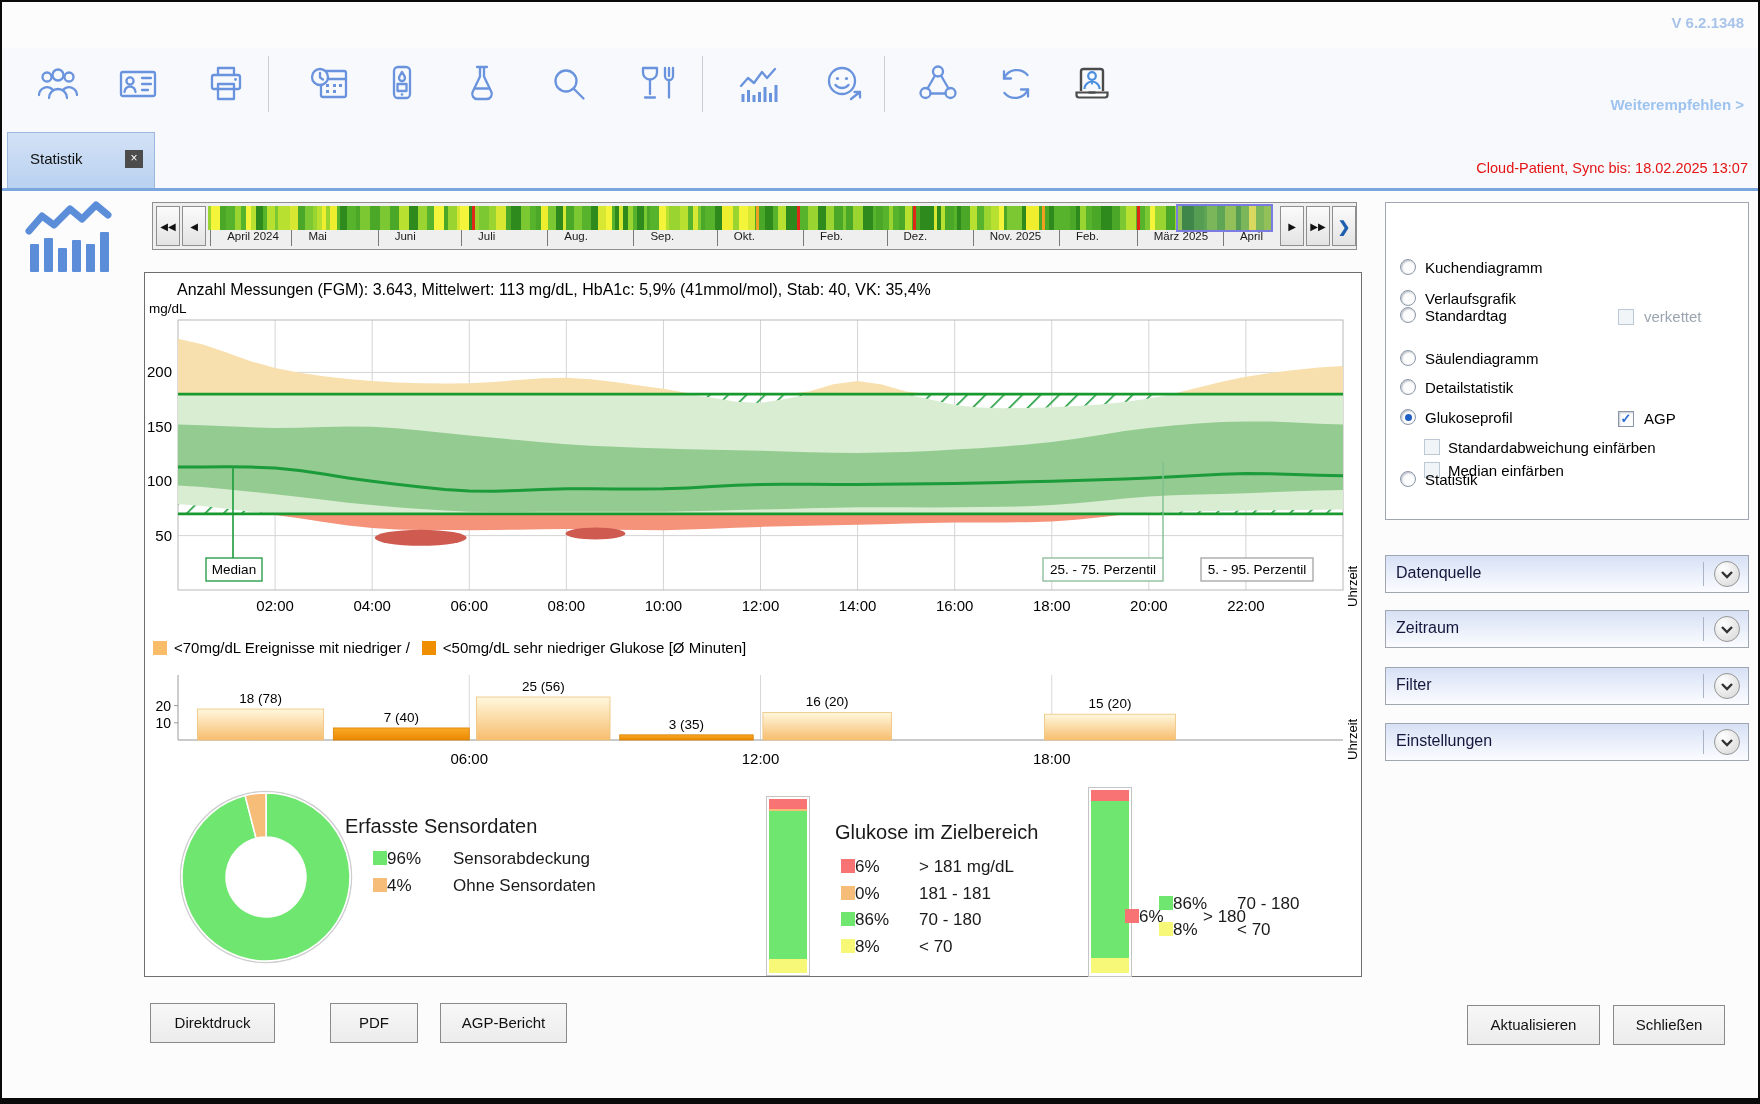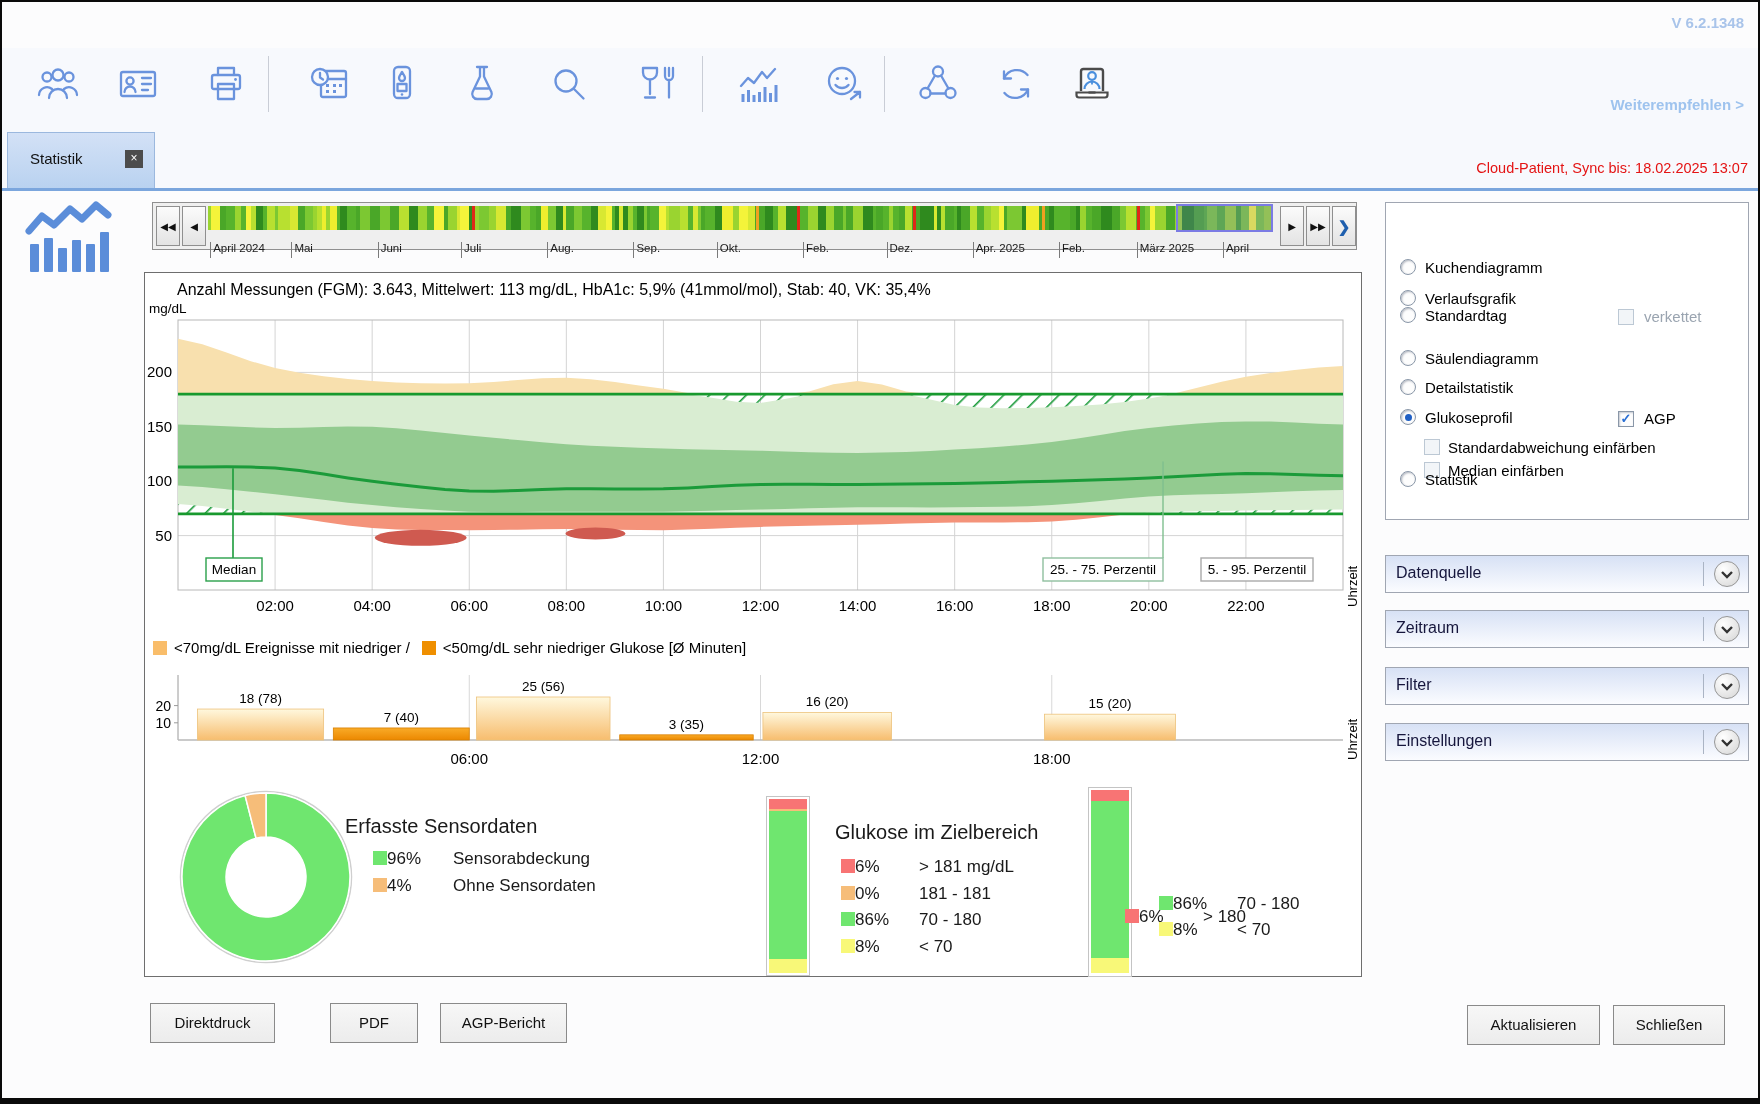--- a/index.html
+++ b/index.html
@@ -26,21 +26,21 @@
   #tab-close{right:11px;top:17px;width:18px;height:18px;background:#4c4c4c;color:#fff;font-size:12px;
        line-height:17px;text-align:center;cursor:pointer;}
   #syncinfo{right:10px;top:36px;font-size:14.5px;color:#e41414;}
   #tabline{left:0;top:186px;width:100%;height:3px;background:#7ba6dd;}
   
   #timeline{left:150px;top:200px;width:1205px;height:48px;border:1px solid #8f8f8f;background:#efefef;box-sizing:border-box;}
   .tl-btn{position:absolute;top:3px;width:24px;height:40px;background:linear-gradient(#fbfbfb,#e3e3e3);
      border:1px solid #8f8f8f;box-sizing:border-box;text-align:center;line-height:40px;font-size:10px;color:#111;cursor:pointer;}
   #tl-strip{position:absolute;left:55px;top:3px;width:1065px;height:24px;display:flex;overflow:hidden;cursor:pointer;}
   #tl-months{position:absolute;left:55px;top:27px;width:1065px;height:17px;}
-  .tl-month{position:absolute;top:12px;height:16px;border-left:1px solid #7a7a7a;padding-left:2px;
+  .tl-month{position:absolute;top:0;height:16px;border-left:1px solid #7a7a7a;padding-left:16px;
      font-size:11.5px;color:#1a1a1a;white-space:nowrap;}
   #tl-select{position:absolute;top:1px;height:28px;border:2px solid #7b7be4;background:rgba(125,125,230,.22);box-sizing:border-box;cursor:grab;}
   
   #sideicon{left:22px;top:196px;}
   
   #mainbox{left:142px;top:270px;width:1218px;height:705px;border:1.5px solid #6e6e6e;background:#fff;box-sizing:border-box;}
   #agp-title{left:32px;top:8px;font-size:16px;color:#000;}
   #agp-yunit{left:4px;top:28px;font-size:13.5px;color:#000;}
   .legend-row{position:absolute;left:8px;top:366px;height:20px;font-size:15px;color:#000;}
   .leg-sq{display:inline-block;width:14px;height:14px;vertical-align:-2px;margin-right:7px;}
@@ -369,21 +369,21 @@
     <div id="tl-months">
         <div class="tl-month" style="left: 2.13px;">April 2024</div>
         <div class="tl-month" style="left: 83.3895px;">Mai</div>
         <div class="tl-month" style="left: 169.654px;">Juni</div>
         <div class="tl-month" style="left: 253.044px;">Juli</div>
         <div class="tl-month" style="left: 339.309px;">Aug.</div>
         <div class="tl-month" style="left: 425.467px;">Sep.</div>
         <div class="tl-month" style="left: 508.857px;">Okt.</div>
         <div class="tl-month" style="left: 595.015px;">Feb.</div>
         <div class="tl-month" style="left: 678.511px;">Dez.</div>
-        <div class="tl-month" style="left: 764.67px;">Apr. 2025</div>
+        <div class="tl-month" style="left: 764.67px;">Nov. 2025</div>
         <div class="tl-month" style="left: 850.935px;">Feb.</div>
         <div class="tl-month" style="left: 928.786px;">März 2025</div>
         <div class="tl-month" style="left: 1014.94px;">April</div>
       </div>
     <div class="tl-btn" style="left:1127px">▶</div>
     <div class="tl-btn" style="left:1153px">▶▶</div>
     <div class="tl-btn" style="left:1179px;width:24px;color:#1e5fae;font-size:15px;font-weight:bold">❯</div>
   <div id="tl-select" style="left: 1023.09px; width: 96.915px;"></div>
     </div>
 

